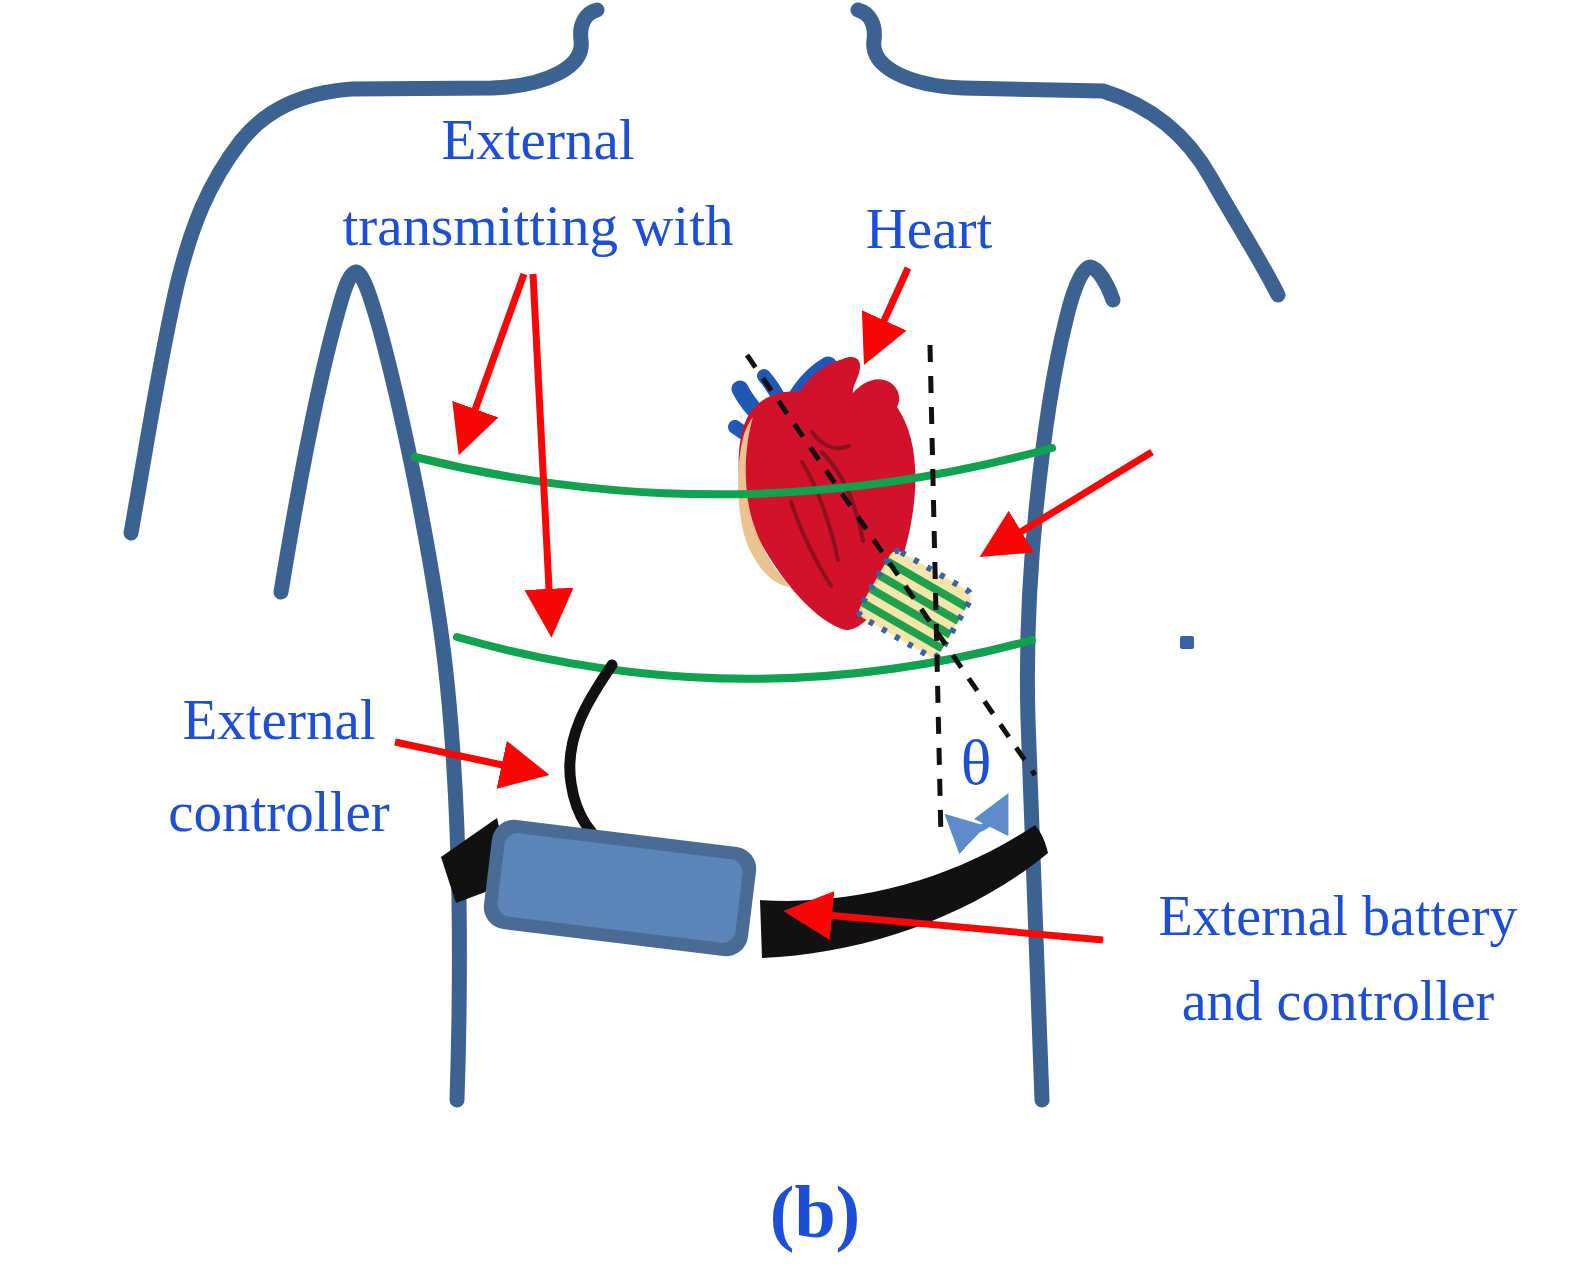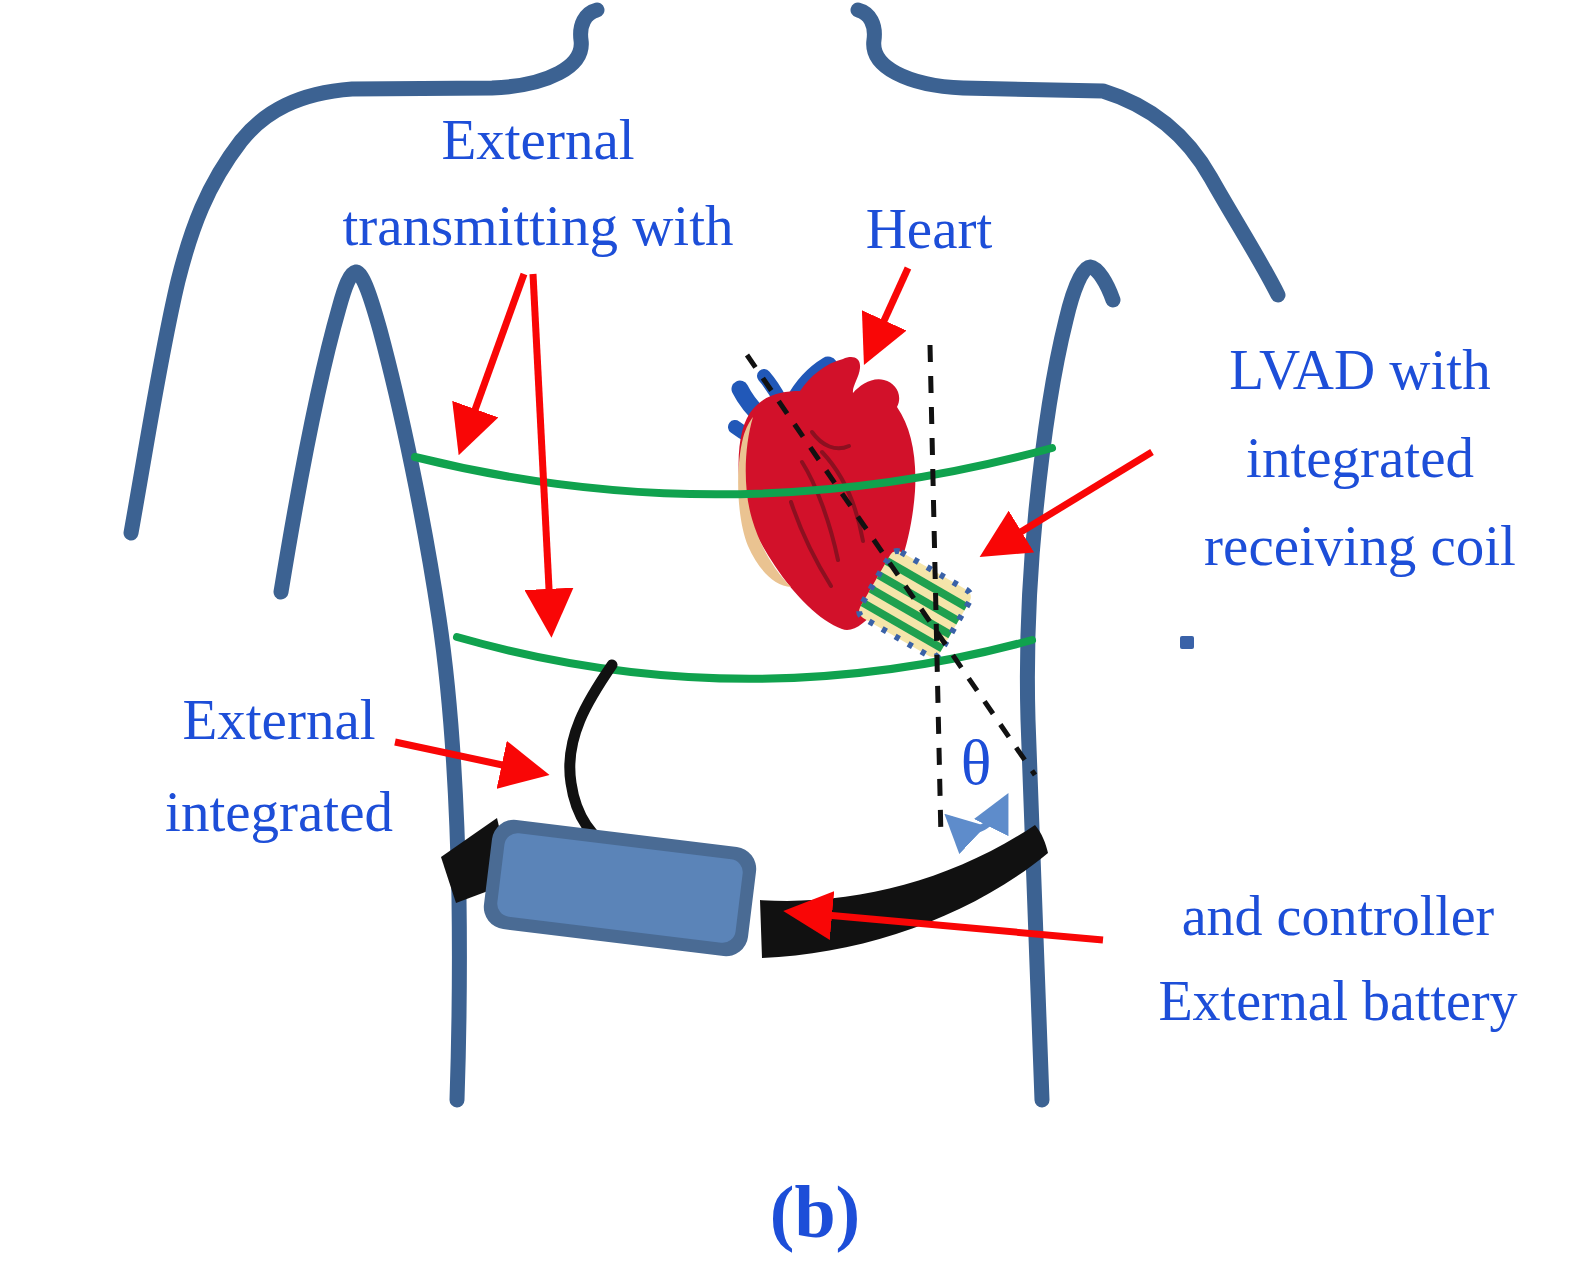--- a/index.html
+++ b/index.html
@@ -99,28 +99,23 @@
     <path class="s-arrow" stroke-width="7" marker-end="url(#ah)" d="M 1152,452 L 988,552"></path>
     <path class="s-arrow" stroke-width="7" marker-end="url(#ah)" d="M 395,742 L 540,773"></path>
     <path class="s-arrow" stroke-width="7" marker-end="url(#ah)" d="M 1103,940 L 793,912"></path>
   </svg>
 
   <div class="lbl lbl-coil">
     <div>External</div>
     <div>transmitting with</div>
   </div>
   <div class="lbl lbl-heart">Heart</div>
-  <div class="lbl lbl-lvad">
-    <div>LVAD with</div>
-    <div>integrated</div>
-    <div>receiving coil</div>
-  </div>
   <div class="lbl lbl-driveline">
     <div>External</div>
-    <div>integrated</div>
+    <div>controller</div>
   </div>
   <div class="lbl lbl-battery">
+    <div>External battery</div>
     <div>and controller</div>
-    <div>External battery</div>
   </div>
   <div class="lbl lbl-theta">θ</div>
   <div class="lbl lbl-caption">(b)</div>
 </div>
 
 </body></html>

